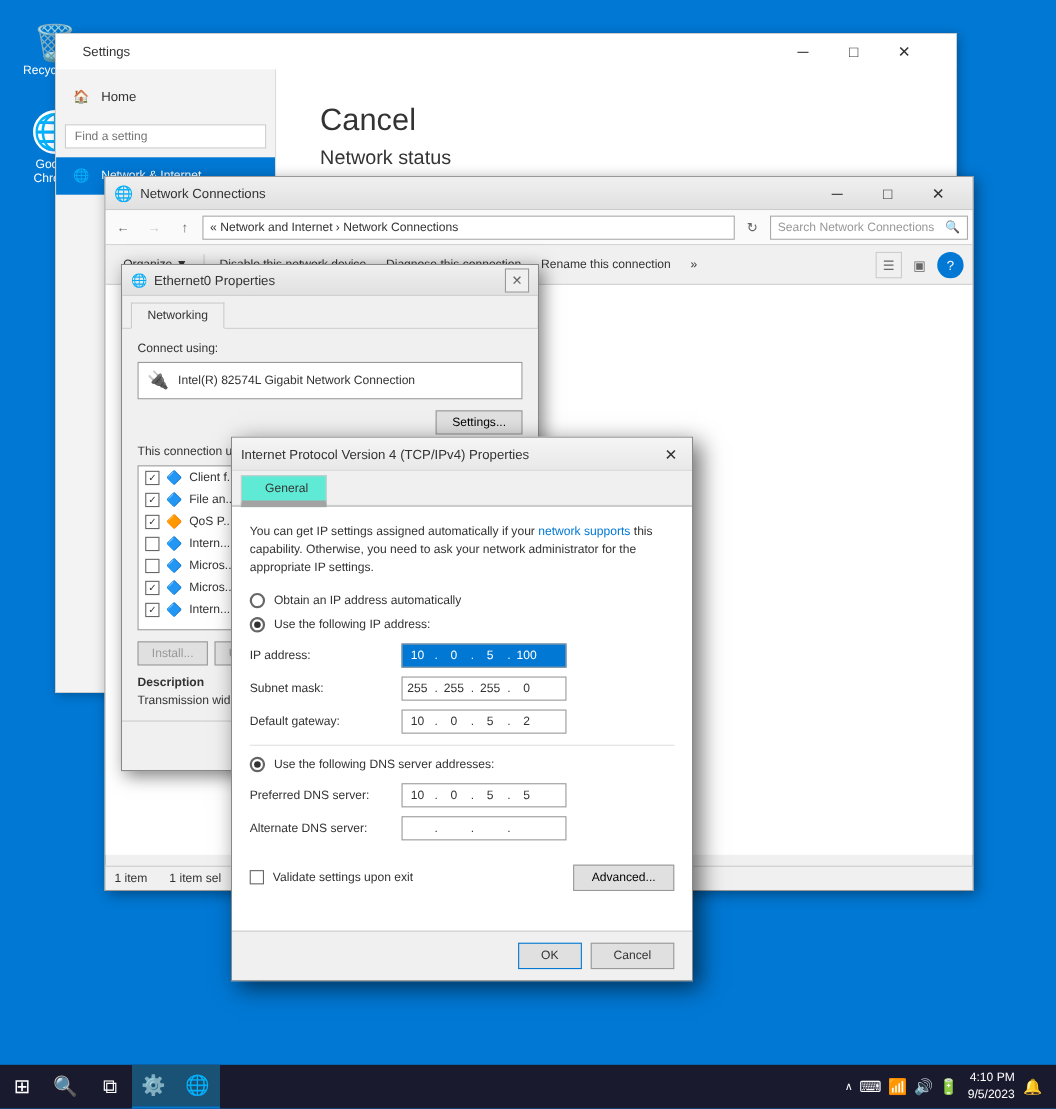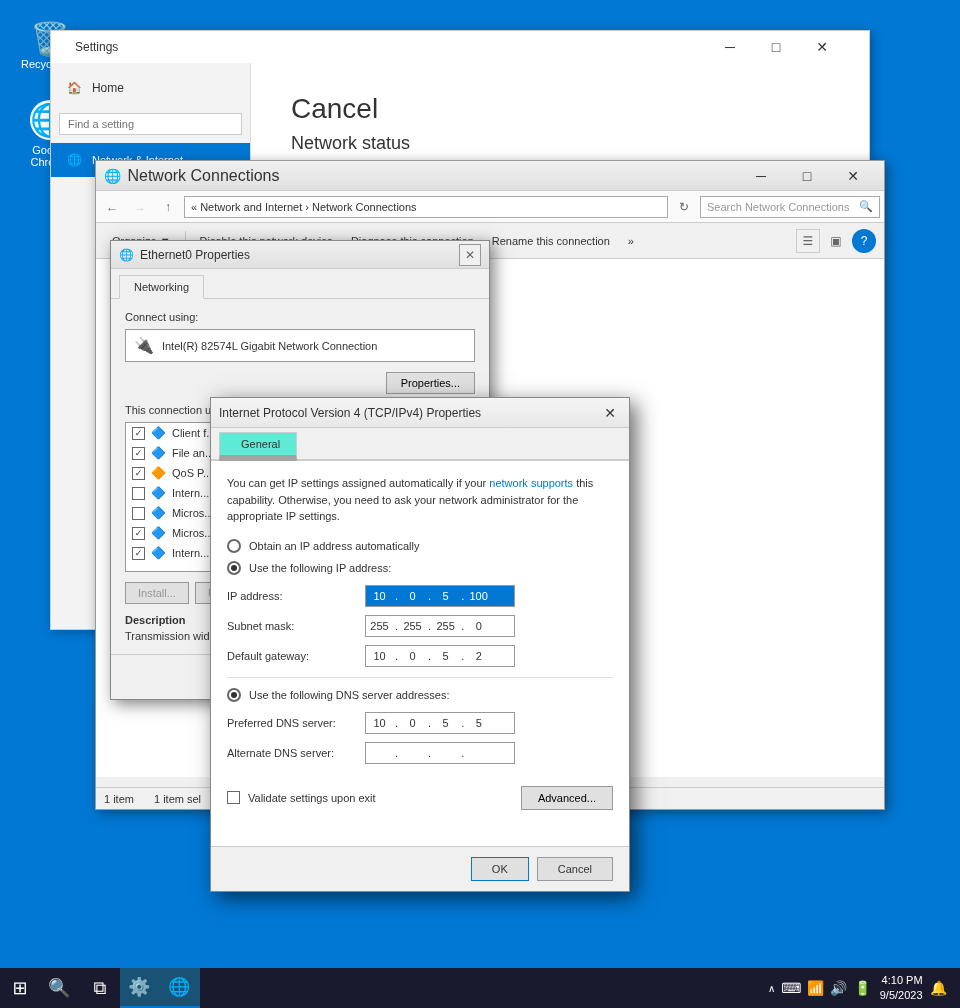--- a/index.html
+++ b/index.html
@@ -154,21 +154,21 @@
       display: flex;
       align-items: center;
       padding: 0 8px;
       border-bottom: 1px solid #ccc;
     }
     .netconn-title-icon {
       font-size: 14px;
       margin-right: 6px;
     }
     .netconn-title-text {
-      font-size: 16px;
+      font-size: 12px;
       color: #333;
       flex: 1;
     }
     .netconn-addressbar {
       height: 32px;
       background: #fafafa;
       border-bottom: 1px solid #ccc;
       display: flex;
       align-items: center;
       padding: 0 4px;
@@ -686,21 +686,21 @@
       </div>
     </div>
     <div class="dialog-content">
       <div class="connect-using-label">Connect using:</div>
       <div class="connect-using-box">
         <span class="connect-using-box-icon">🔌</span>
         <span class="connect-using-box-text">Intel(R) 82574L Gigabit Network Connection</span>
       </div>
       <div style="text-align:right; margin-bottom:10px;">
         <button class="configure-btn">
-          <span>Properties...</span>
+          <span>Settings...</span>
         </button>
       </div>
       <div class="connection-uses-label">This connection uses the following items:</div>
       <div class="connection-items">
         <div class="conn-item">
           <div class="conn-checkbox checked">✓</div>
           <span class="conn-item-icon">🔷</span>
           <span>Client f...</span>
         </div>
         <div class="conn-item">

